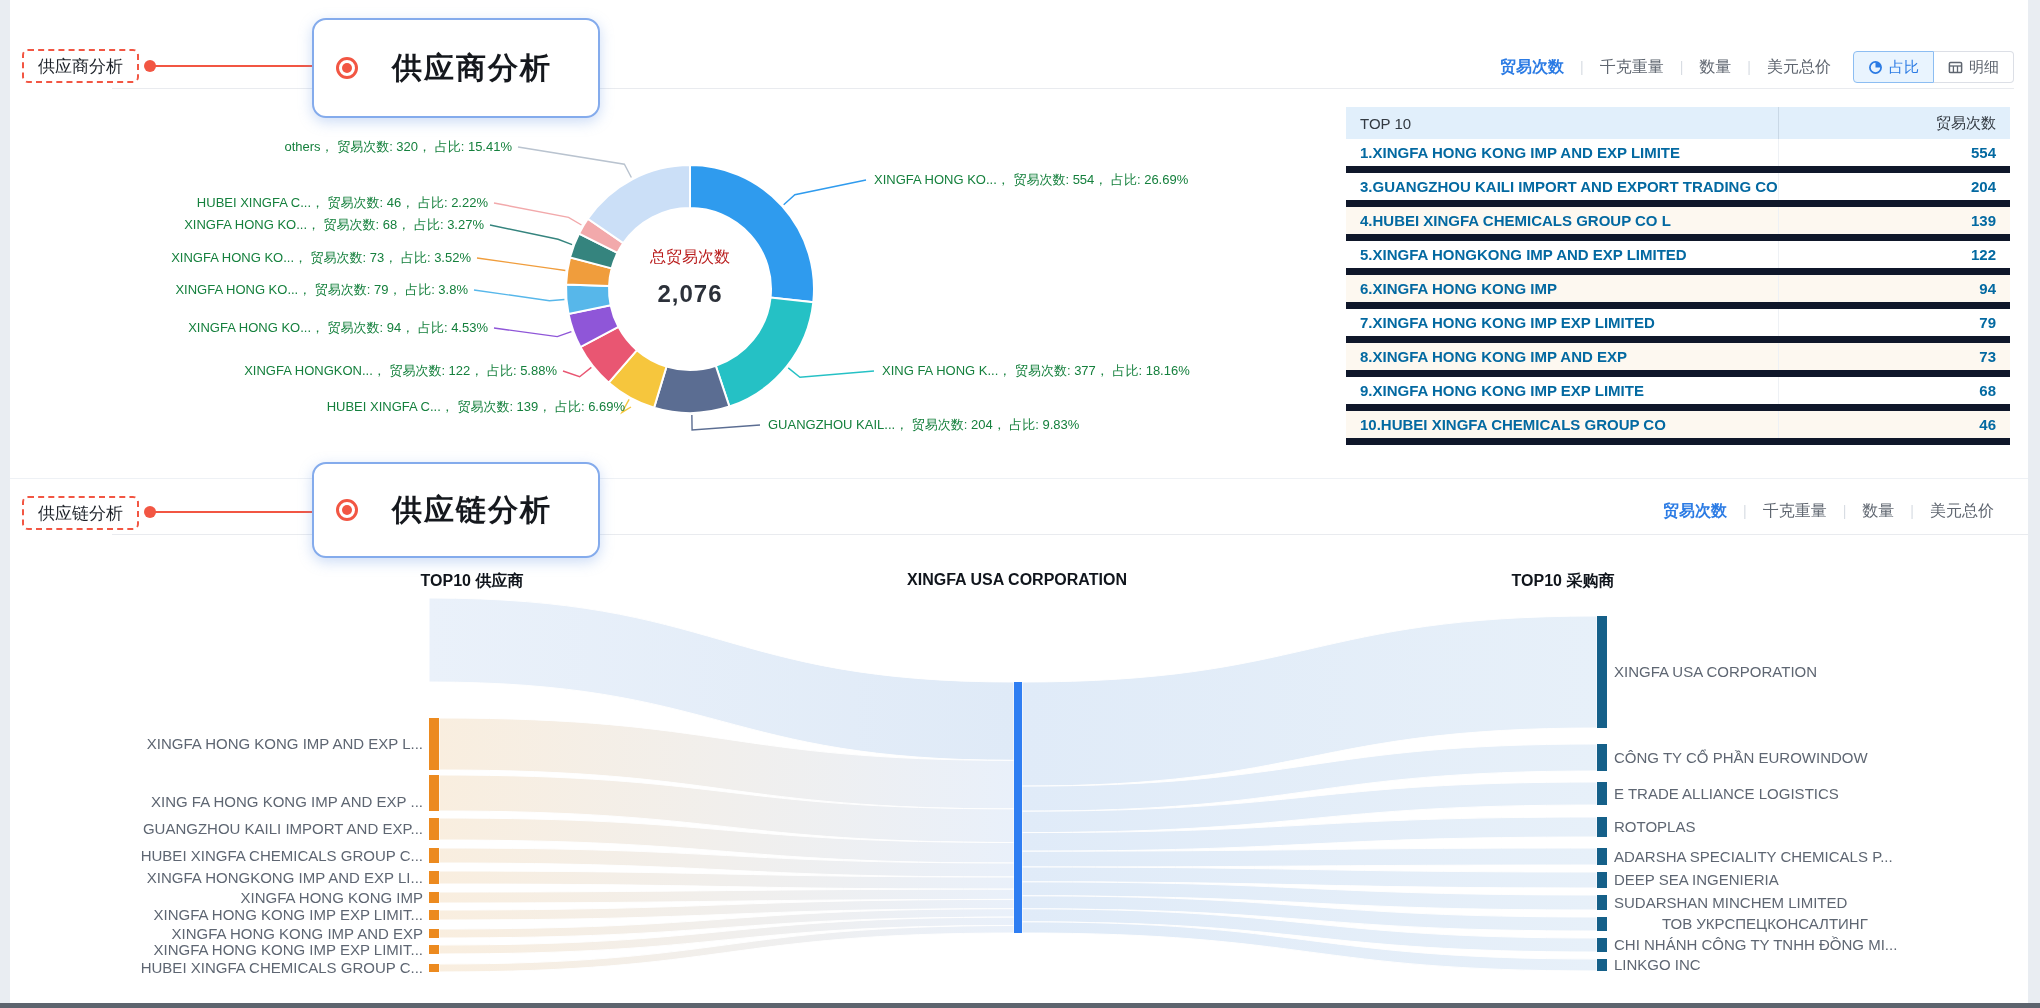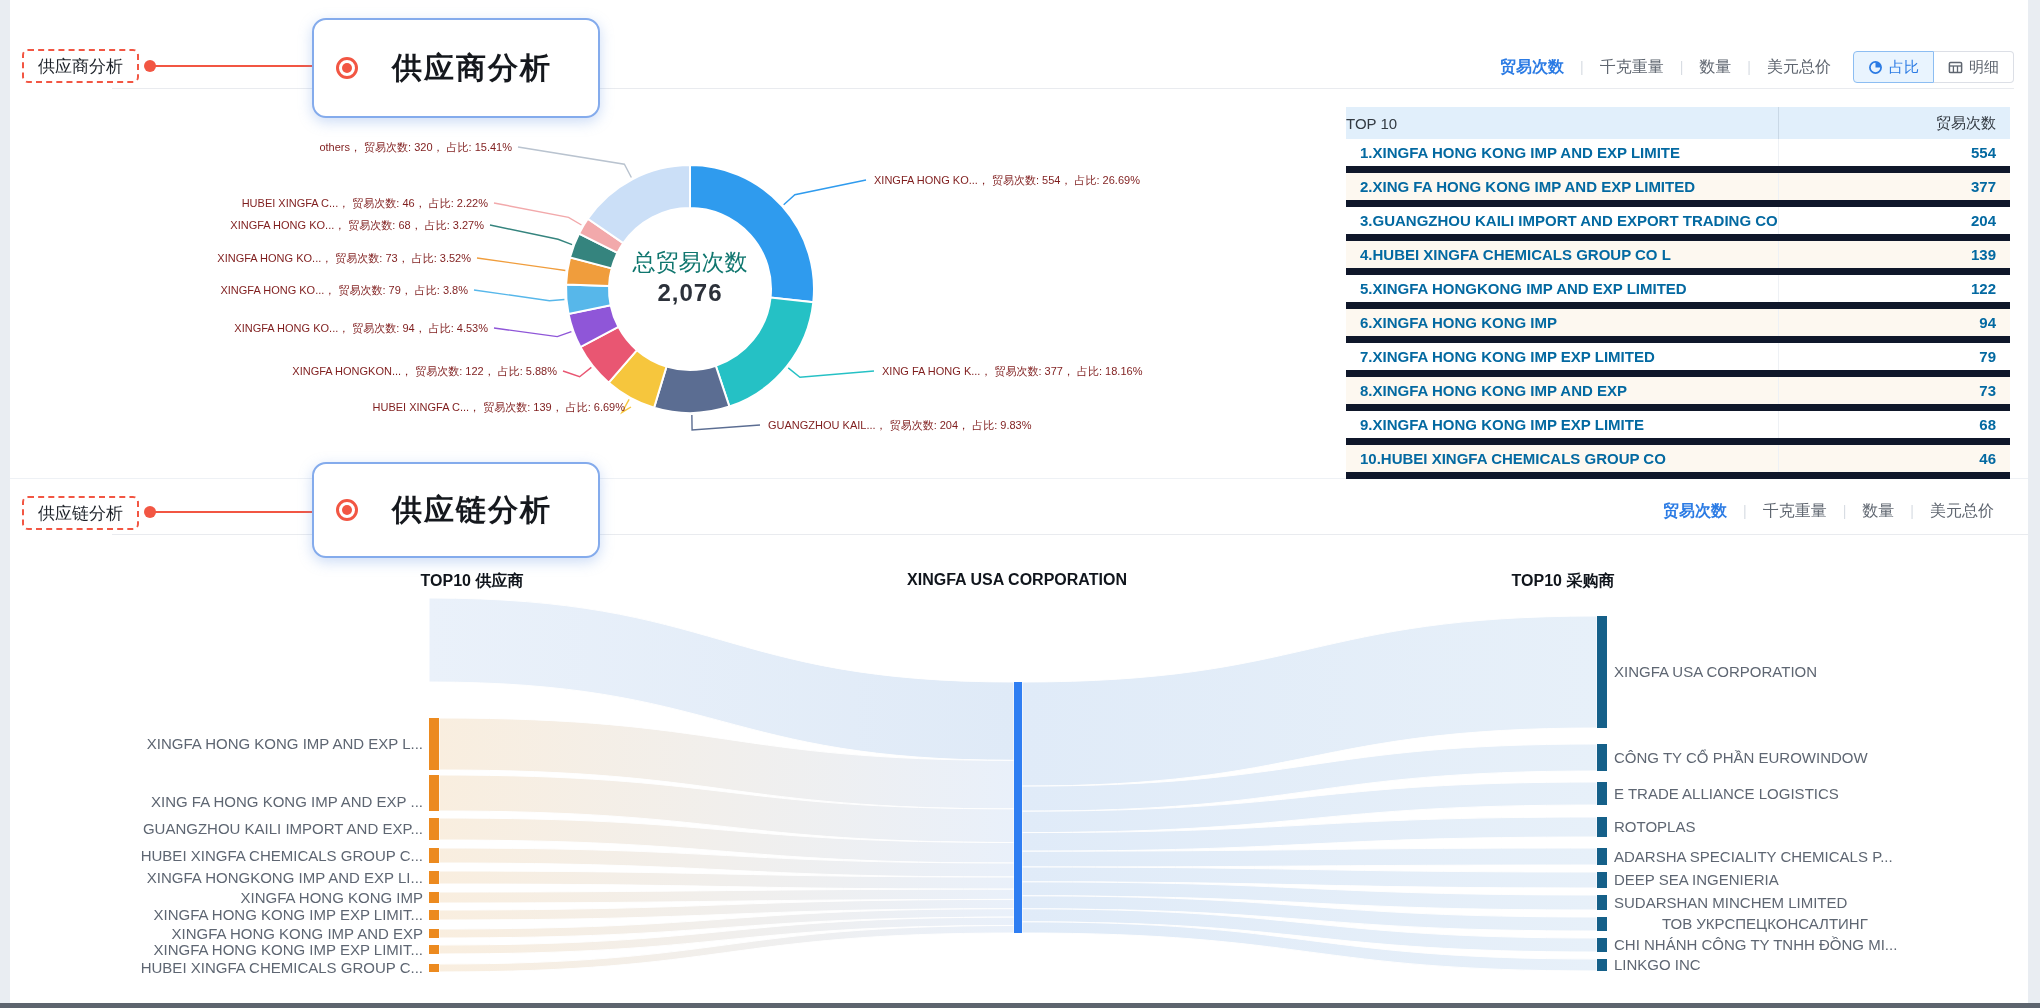--- a/index.html
+++ b/index.html
@@ -46,28 +46,28 @@
   }
   .vbtn:first-child{border-radius:4px 0 0 4px;}
   .vbtn:last-child{border-radius:0 4px 4px 0;border-left-width:0;}
   .vbtn.active{background:#e9f4fe;border:1px solid #8cbdf2;color:#2b7be4;}
   .vbtn svg{display:block;}
 
   .divider{position:absolute;height:1px;background:#e9ebef;}
 
   
   .donut-center{position:absolute;left:580px;top:247px;width:220px;text-align:center;z-index:4;}
-  .donut-center .t{font-size:23px;color:#0f766e;margin-bottom:1px;}
+  .donut-center .t{font-size:16px;color:#b91c1c;margin-bottom:12px;}
   .donut-center .v{font-size:24px;font-weight:600;color:#2c313a;letter-spacing:1px;}
-  .pie-label{position:absolute;font-size:11px;color:#7f1d1d;white-space:nowrap;line-height:18px;z-index:4;}
+  .pie-label{position:absolute;font-size:13px;color:#15803d;white-space:nowrap;line-height:18px;z-index:4;}
 
   
   .top-table{position:absolute;left:1346px;top:107px;width:664px;font-size:15px;z-index:4;}
   .tt-header{display:flex;height:32px;background:#e1effb;align-items:center;color:#333a42;}
-  .tt-h-name{width:432px;box-sizing:border-box;}
+  .tt-h-name{width:432px;box-sizing:border-box;padding-left:14px;}
   .tt-h-val{flex:1;text-align:right;box-sizing:border-box;padding-right:14px;border-left:1px solid #c9d8e6;height:100%;display:flex;align-items:center;justify-content:flex-end;}
   .tt-row{display:flex;height:27px;align-items:center;color:#0369a1;border-bottom:7px solid #0f172a;font-weight:bold;}
   .tt-row.stripe{background:#fdf8f0;}
   .tt-name{width:432px;box-sizing:border-box;padding-left:14px;white-space:nowrap;overflow:hidden;}
   .tt-val{flex:1;text-align:right;box-sizing:border-box;padding-right:14px;border-left:1px solid #eef1f5;height:100%;display:flex;align-items:center;justify-content:flex-end;}
 
   
   .sankey-col-header{position:absolute;top:571px;transform:translateX(-50%);font-size:16px;font-weight:700;color:#10151c;white-space:nowrap;z-index:4;}
   .sankey-label{position:absolute;font-size:15px;color:#5e6672;white-space:nowrap;line-height:20px;z-index:4;}
   .sankey-label.left{text-align:right;}
@@ -222,24 +222,20 @@
 <div class="top-table">
   <div class="tt-header">
     <div class="tt-h-name">TOP 10</div>
     <div class="tt-h-val">贸易次数</div>
   </div>
   <div id="table-body">
       <div class="tt-row">
         <div class="tt-name">1.XINGFA HONG KONG IMP AND EXP LIMITE</div>
         <div class="tt-val">554</div>
       </div>
-      <div class="tt-row stripe">
-        <div class="tt-name">2.XING FA HONG KONG IMP AND EXP LIMITED</div>
-        <div class="tt-val">377</div>
-      </div>
       <div class="tt-row">
         <div class="tt-name">3.GUANGZHOU KAILI IMPORT AND EXPORT TRADING CO LTD</div>
         <div class="tt-val">204</div>
       </div>
       <div class="tt-row stripe">
         <div class="tt-name">4.HUBEI XINGFA CHEMICALS GROUP CO L</div>
         <div class="tt-val">139</div>
       </div>
       <div class="tt-row">
         <div class="tt-name">5.XINGFA HONGKONG IMP AND EXP LIMITED</div>

